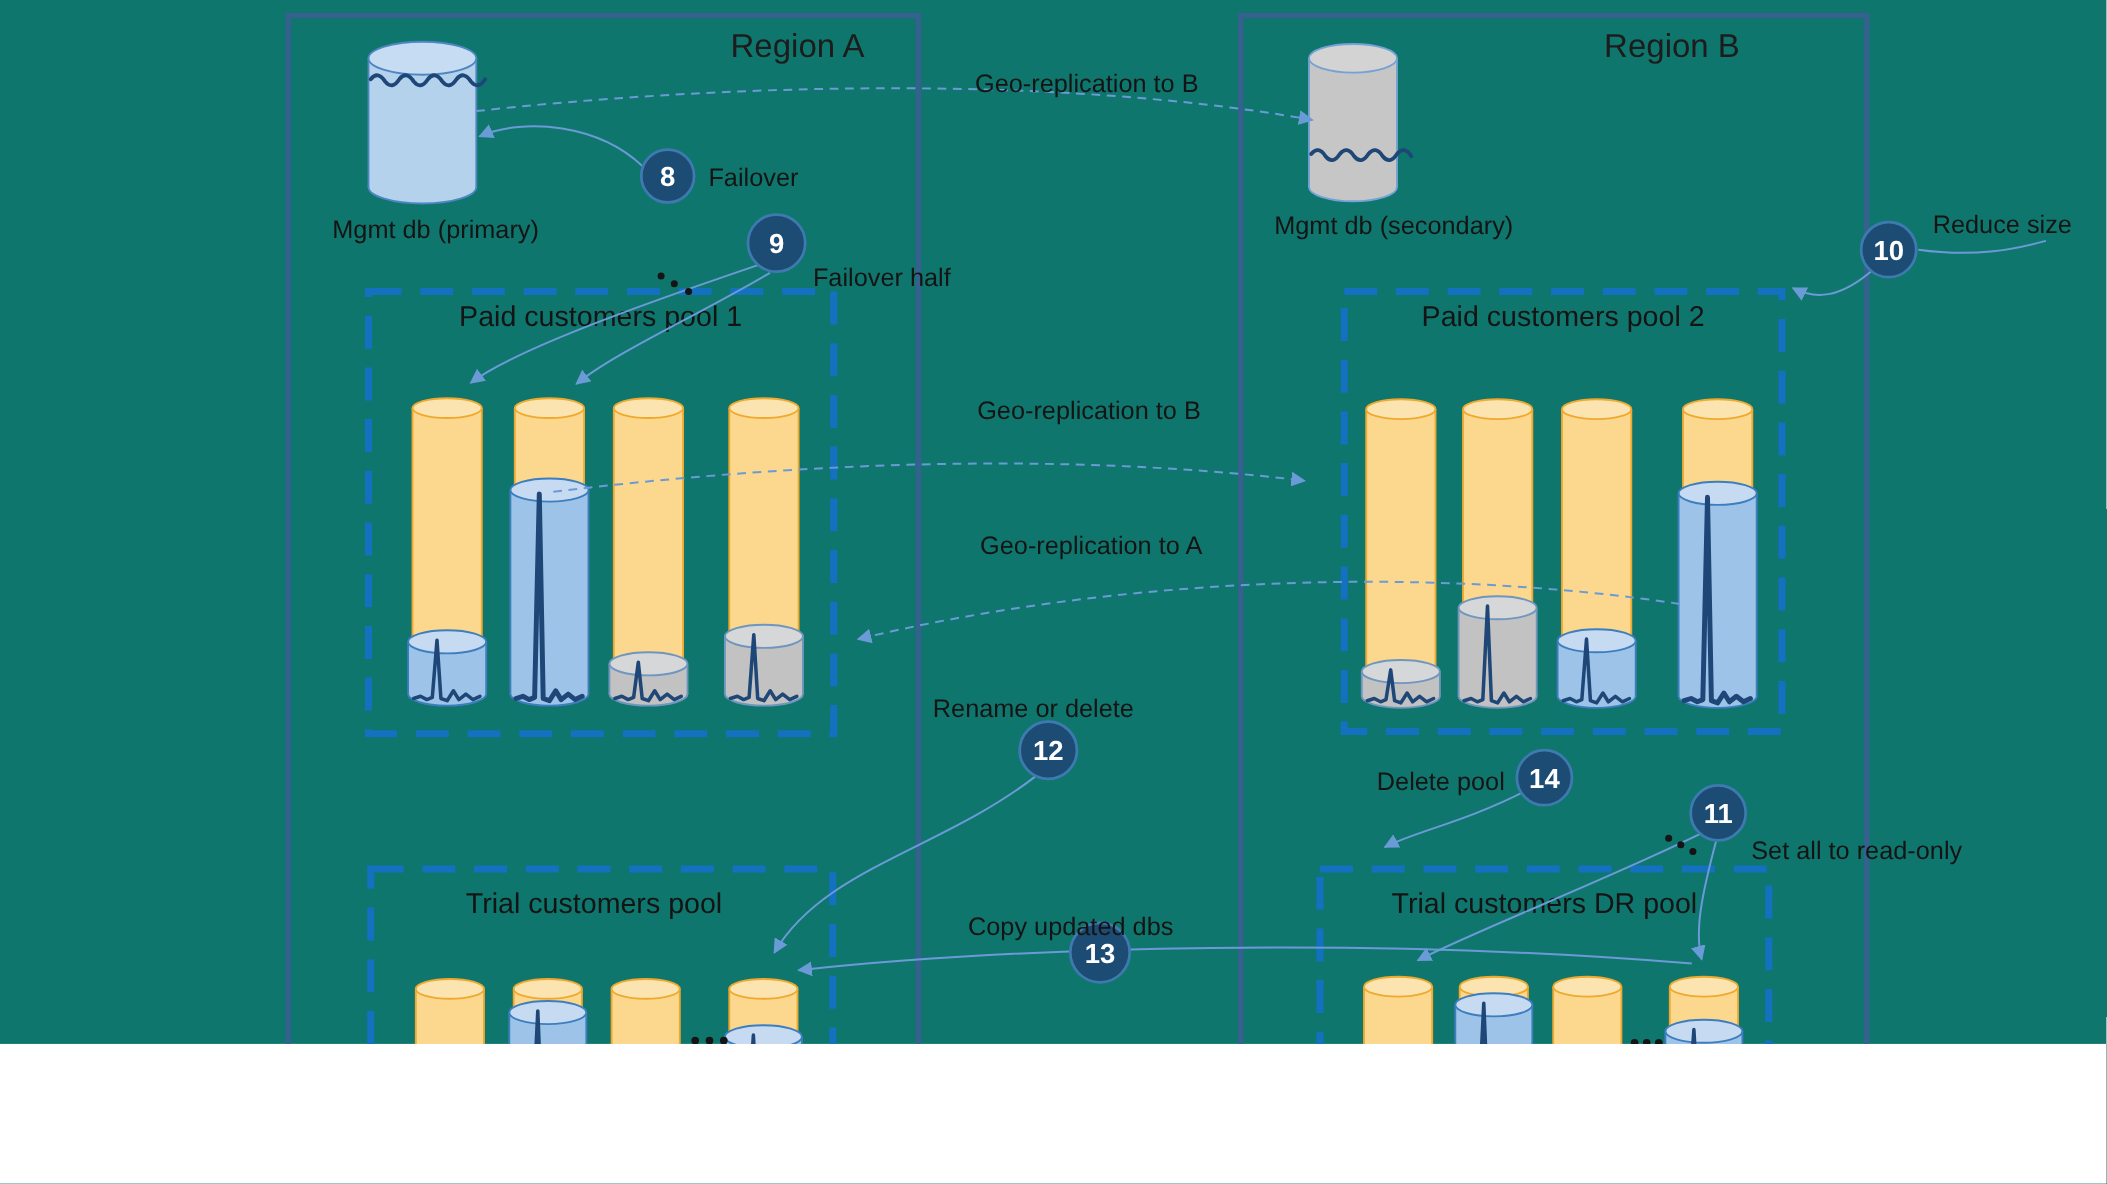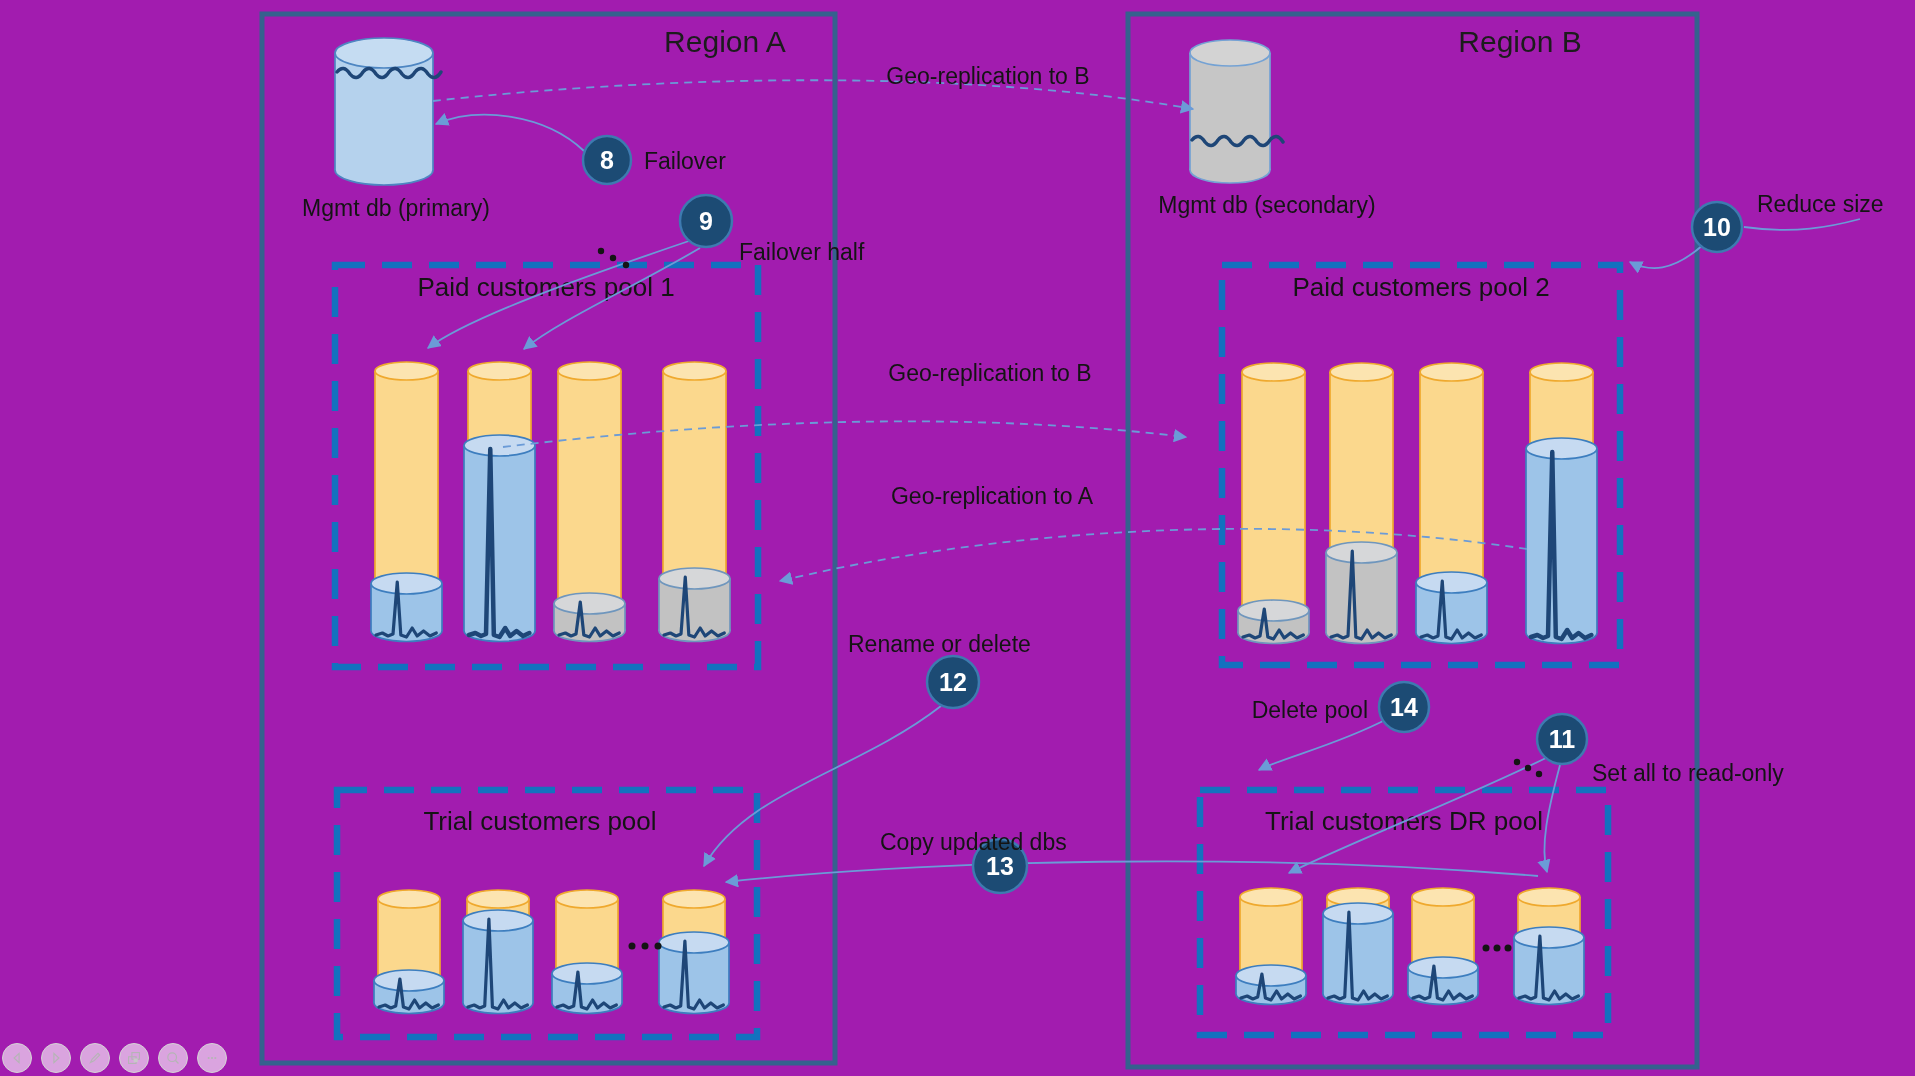--- a/index.html
+++ b/index.html
@@ -1,16 +1,16 @@
 <!DOCTYPE html>
 <html><head>
 <meta charset="utf-8">
 <style>
   html,body{margin:0;padding:0;background:#ffffff;}
-  .stage{position:relative;width:1915px;height:1076px;background:#a21caf;
+  .stage{position:relative;width:1915px;height:949px;background:#0f766e;
          font-family:"Liberation Sans",sans-serif;overflow:hidden;}
   svg{position:absolute;left:0;top:0;font-family:"Liberation Sans",sans-serif;}
   .t-region{font-size:30px;fill:#1c1c1c;}
   .t-pool{font-size:26px;fill:#141414;}
   .t-label{font-size:23px;fill:#141414;}
   .t-step{font-size:25px;font-weight:bold;fill:#ffffff;}
   .dash{stroke-dasharray:8 6;}
   .toolbar{position:absolute;left:2px;top:1043px;display:flex;gap:9px;}
   .tbtn{width:30px;height:30px;border-radius:50%;border:1.5px solid #d4d4d4;
         background:rgba(255,255,255,.6);padding:0;cursor:pointer;}

